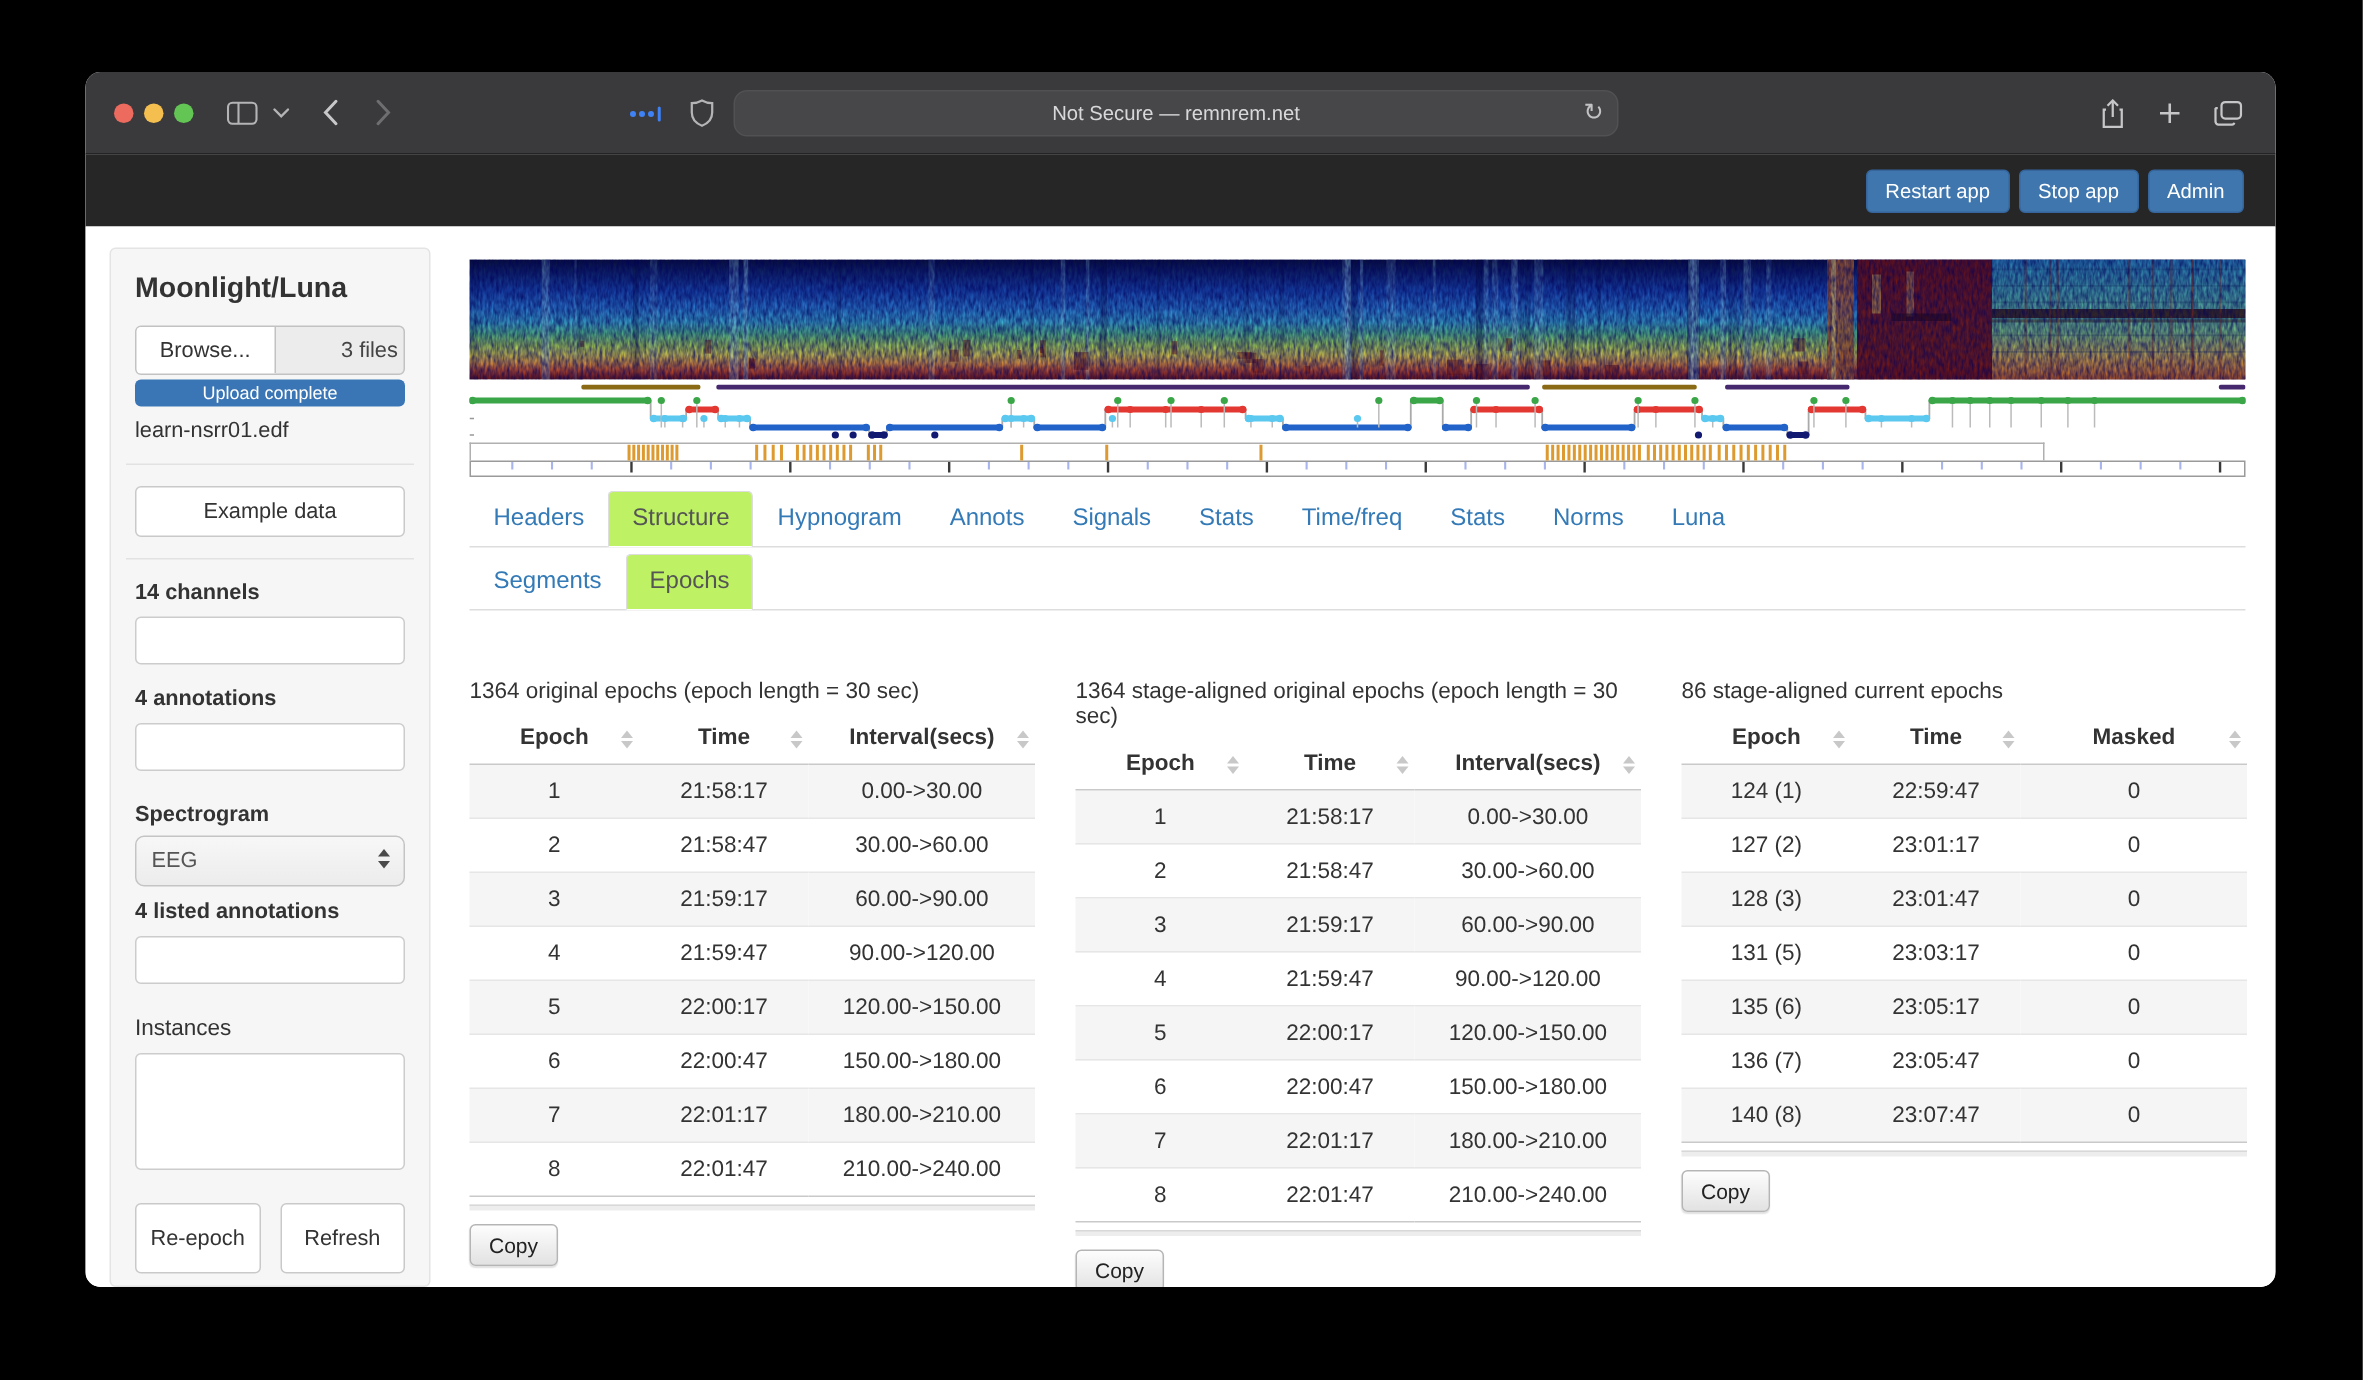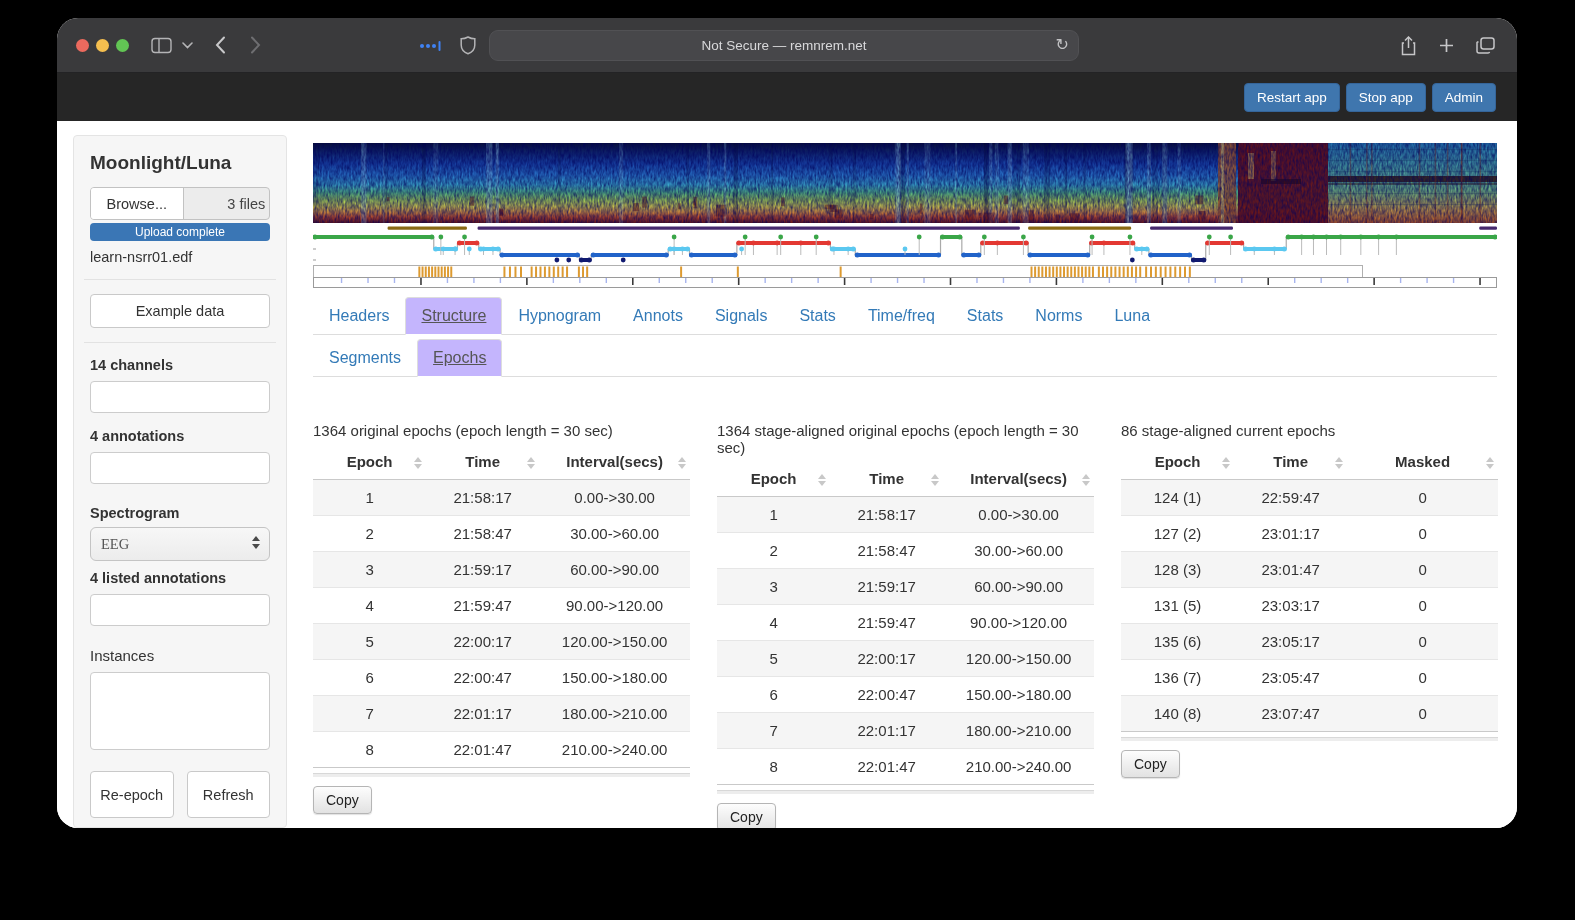--- a/index.html
+++ b/index.html
@@ -1,19 +1,19 @@
 <!DOCTYPE html>
 <html><head>
 <meta charset="utf-8">
 <style>
   * { margin:0; padding:0; box-sizing:border-box; }
   html,body { width:1575px; height:920px; background:#000; font-family:"Liberation Sans", sans-serif; overflow:hidden; }
 
-  .window { position:absolute; left:57px; top:18px; width:1460px; height:810px;
-    border-radius:21px; overflow:hidden; background:#fff; box-shadow:0 18px 50px rgba(0,0,0,.7); }
+  .window { position:absolute; left:57px; top:48px; width:1460px; height:810px;
+    border-radius:10px; overflow:hidden; background:#fff; box-shadow:0 18px 50px rgba(0,0,0,.7); }
 
   
   .toolbar { height:55px; background:#3a3a3c; border-bottom:1px solid #232325;
     display:flex; align-items:center; position:relative; }
   .traffic { display:flex; gap:7px; margin-left:19px; }
   .traffic span { width:13px; height:13px; border-radius:50%; display:block; }
   .tl-red{background:#ec6a5e;} .tl-yellow{background:#f5bf4f;} .tl-green{background:#62c554;}
   .nav-icons { display:flex; align-items:center; margin-left:22px; gap:10px; }
   .icon-btn { display:flex; align-items:center; justify-content:center; }
   .url-field { position:absolute; left:432px; top:12px; width:590px; height:31px;
@@ -46,21 +46,21 @@
   .sb-btn { width:100%; background:#fff; border:1px solid #c9c9c9; border-radius:4px; height:34px;
     font-size:14.5px; color:#333; font-family:inherit; cursor:pointer; }
   .sb-label { font-size:14.5px; font-weight:bold; color:#333; margin:15px 0 8px; }
   .sb-label.normal { font-weight:normal; font-size:15px; }
   .sb-input { width:100%; height:32px; border:1px solid #ccc; border-radius:4px; background:#fff; padding:0 8px;
     font-size:14px; font-family:inherit; }
   .sb-textarea { width:100%; height:78px; border:1px solid #ccc; border-radius:4px; background:#fff;
     resize:none; font-family:inherit; font-size:14px; padding:6px; }
   .sb-select { margin-top:-2px; width:100%; height:34px; border:1px solid #c4c4c4; border-radius:6px;
     background:linear-gradient(#f7f7f7,#ececec); display:flex; align-items:center; padding:0 10px;
-    font-size:14.5px; color:#555; cursor:pointer; position:relative;font-family:Liberation Serif, serif; }
+    font-size:14.5px; color:#555; cursor:pointer; position:relative; }
   .sel-arrows { position:absolute; right:9px; top:8px; display:flex; flex-direction:column; gap:3px; }
   .sel-arrows i { width:0; height:0; border-left:4px solid transparent; border-right:4px solid transparent; display:block; }
   .sel-up { border-bottom:5px solid #4a4a4a; } .sel-dn { border-top:5px solid #4a4a4a; }
   .sb-btn-row { display:flex; gap:13px; margin-top:17px; }
   .sb-btn-row button { flex:1; background:#fff; border:1px solid #c9c9c9; border-radius:4px; height:47px;
     font-size:14.5px; color:#333; font-family:inherit; cursor:pointer; }
 
   .main { flex:1; padding:22px 20px 0 26px; min-width:0; }
 
   
@@ -70,21 +70,21 @@
   .aro-box { width:88.7%; height:12px; border:1px solid #b0b0b0; border-bottom:none; position:relative; }
   .aro-svg { width:112.74%; height:12px; display:block; position:absolute; left:-1px; top:0; }
   .timeline-box { width:100%; height:11px; border:1px solid #9a9a9a; }
   .timeline-svg { width:100%; height:9px; display:block; }
 
   
   .nav-tabs { display:flex; border-bottom:1px solid #ddd; list-style:none; margin-top:9px; }
   .nav-tabs.sub { margin-top:4px; }
   .nav-tab { padding:9px 15px; font-size:16px; color:#337ab7; cursor:pointer; margin-bottom:-1px;
     border:1px solid transparent; border-radius:4px 4px 0 0; }
-  .nav-tab.active { color:#555; background:#c4b5fd; border-color:#ddd; border-bottom-color:#fff; cursor:default;text-decoration:underline; }
+  .nav-tab.active { color:#555; background:#bef264; border-color:#ddd; border-bottom-color:#fff; cursor:default; }
 
   
   .tables-row { display:flex; gap:27px; margin-top:45px; }
   .table-block { width:377px; flex-shrink:0; }
   .tbl-caption { font-size:15px; color:#333; margin-bottom:9px; }
   table.epochs { width:100%; border-collapse:collapse; font-size:15px; color:#333; }
   table.epochs th { font-weight:bold; text-align:center; padding:5px 4px 9px; position:relative; }
   table.epochs td { text-align:center; padding:9px 4px; }
   table.epochs thead tr { border-bottom:1px solid #c9c9c9; }
   table.epochs tbody tr { border-bottom:1px solid #e6e6e6; }

